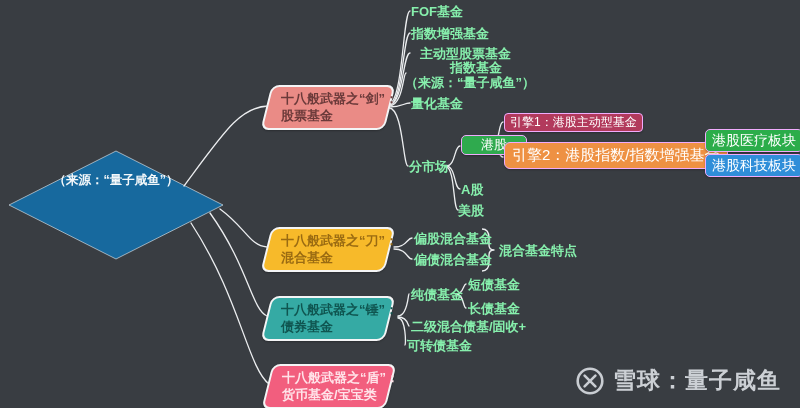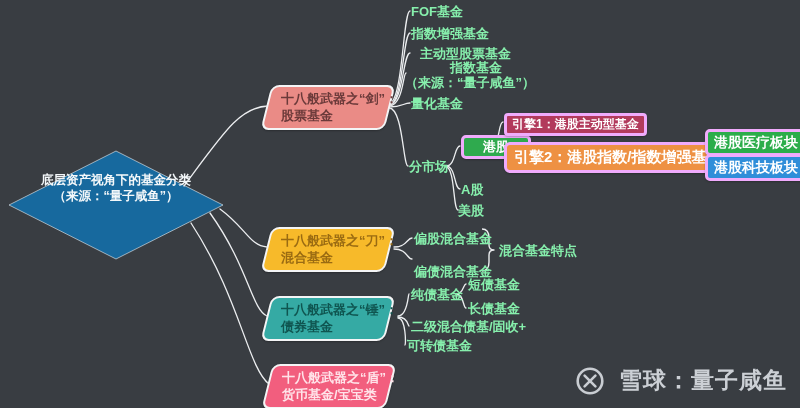--- a/index.html
+++ b/index.html
@@ -20,29 +20,29 @@
   .branch-inner span{display:block;}
   #branch-stock{left:266px;top:85px;background:#ea8b86;color:#6b3a3a;}
   #branch-mixed{left:266px;top:227px;background:#f7ba2a;color:#9a6b12;}
   #branch-bond{left:266px;top:296px;background:#35aaa4;color:#0f5550;}
   #branch-money{left:267px;top:364px;background:#f25e7e;color:#ffe3e9;}
 
   .leaf{position:absolute;color:#86efac;font-size:13px;font-weight:bold;white-space:nowrap;line-height:15px;}
   .leaf-index span{display:block;}
   .leaf-index .l1{text-align:center;padding-left:12px;}
 
-  .chip{position:absolute;border:3px solid #f0abfc;color:#fff;font-weight:bold;
+  .chip{position:absolute;border:1px solid #f0abfc;color:#fff;font-weight:normal;
     white-space:nowrap;line-height:1.1;box-shadow:0 1px 2px rgba(0,0,0,.25);}
   #chip-hk{left:461px;top:135px;background:#2faa4e;font-size:13px;padding:2px 19px;border-radius:5px;}
   #chip-engine1{left:504px;top:113px;background:#b23a5c;font-size:12px;padding:2px 5px;border-radius:4px;}
   #chip-engine2{left:504px;top:142px;background:#ee9143;font-size:15px;padding:4px 7px;border-radius:6px;}
   #chip-hk-medical{left:705px;top:129px;background:#2bad4a;font-size:14px;padding:3px 6px;border-radius:5px;}
   #chip-hk-tech{left:705px;top:154px;background:#2f8ed9;font-size:14px;padding:3px 6px;border-radius:5px;}
 
-  #watermark{position:absolute;left:575px;top:365px;display:flex;align-items:center;gap:14px;}
+  #watermark{position:absolute;left:575px;top:365px;display:flex;align-items:center;gap:8px;}
   #watermark-text{color:#ccd0d5;font-size:23px;font-weight:600;letter-spacing:1px;white-space:nowrap;}
 </style>
 </head>
 <body>
 
 <div id="canvas">
 
   <svg id="lines" viewBox="0 0 800 408">
 
     <polygon points="116,151 223,205 116,259 9,205" fill="#17699e" stroke="rgba(255,255,255,0.55)" stroke-width="1"></polygon>
@@ -76,21 +76,20 @@
 
     <path class="cline" d="M398 316 C408 316 408 294 409 294"></path>
     <path class="cline" d="M398 317 C408 317 408 326 409 326"></path>
     <path class="cline" d="M398 318 C406 318 406 345 405 345"></path>
 
     <path class="cline" d="M456 294 C464 294 463 284 466 284"></path>
     <path class="cline" d="M456 294 C464 294 463 308 466 308"></path>
   </svg>
 
   <div class="root-label">
-    <span>底层资产视角下的基金分类</span>
     <span>（来源：“量子咸鱼”）</span>
   </div>
 
   <div class="branch" id="branch-stock">
     <div class="branch-inner">
       <span>十八般武器之“剑”：</span>
       <span>股票基金</span>
     </div>
   </div>
   <div class="branch" id="branch-mixed">
@@ -124,21 +123,21 @@
   <div class="leaf" style="left:461px;top:182px;">A股</div>
   <div class="leaf" style="left:458px;top:203px;">美股</div>
 
   <div class="chip" id="chip-hk">港股</div>
   <div class="chip" id="chip-engine1">引擎1：港股主动型基金</div>
   <div class="chip" id="chip-engine2">引擎2：港股指数/指数增强基金</div>
   <div class="chip" id="chip-hk-medical">港股医疗板块</div>
   <div class="chip" id="chip-hk-tech">港股科技板块</div>
 
   <div class="leaf" style="left:414px;top:231px;">偏股混合基金</div>
-  <div class="leaf" style="left:414px;top:264px;">偏债混合基金</div>
+  <div class="leaf" style="left:414px;top:252px;">偏债混合基金</div>
   <div class="leaf" style="left:499px;top:243px;">混合基金特点</div>
 
   <div class="leaf" style="left:411px;top:287px;">纯债基金</div>
   <div class="leaf" style="left:468px;top:277px;">短债基金</div>
   <div class="leaf" style="left:468px;top:301px;">长债基金</div>
   <div class="leaf" style="left:411px;top:319px;">二级混合债基/固收+</div>
   <div class="leaf" style="left:407px;top:338px;">可转债基金</div>
 
   <div id="watermark">
     <svg width="30" height="30" viewBox="0 0 30 30">

